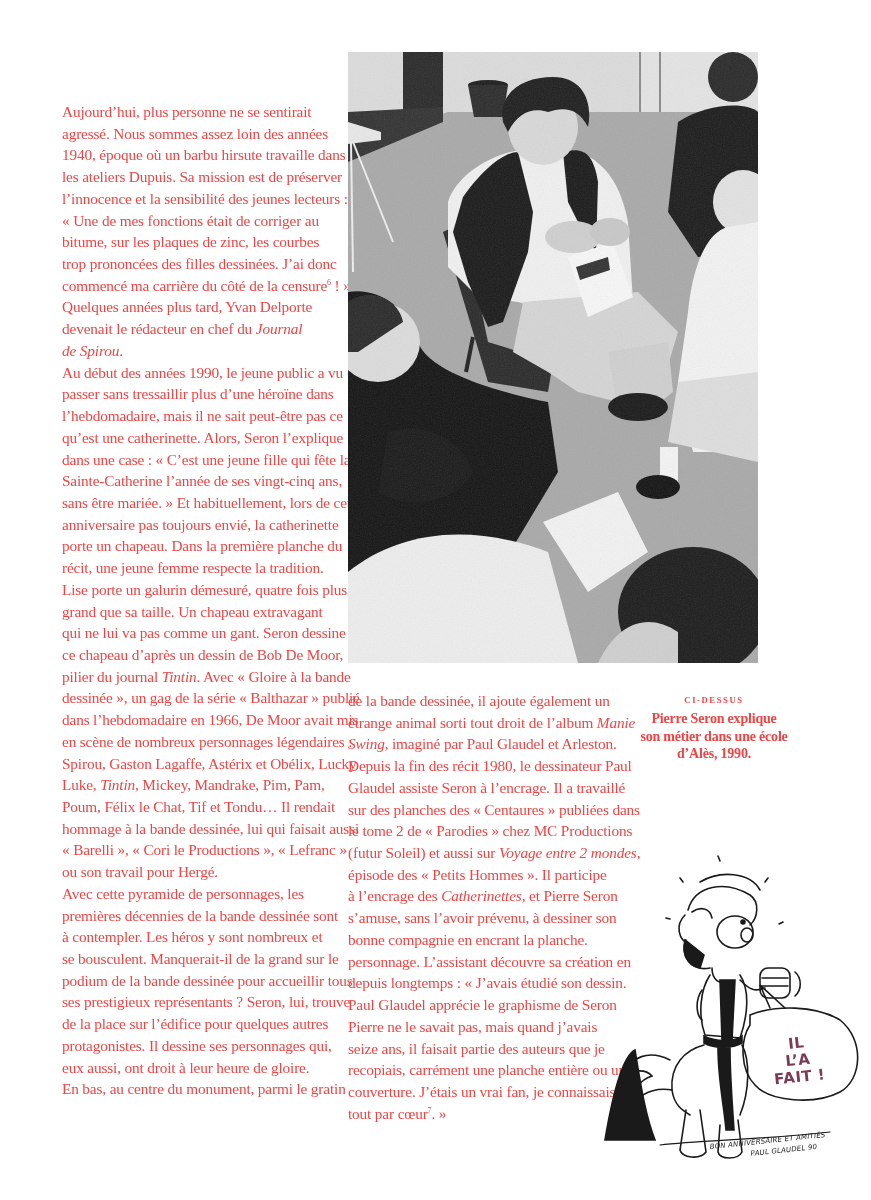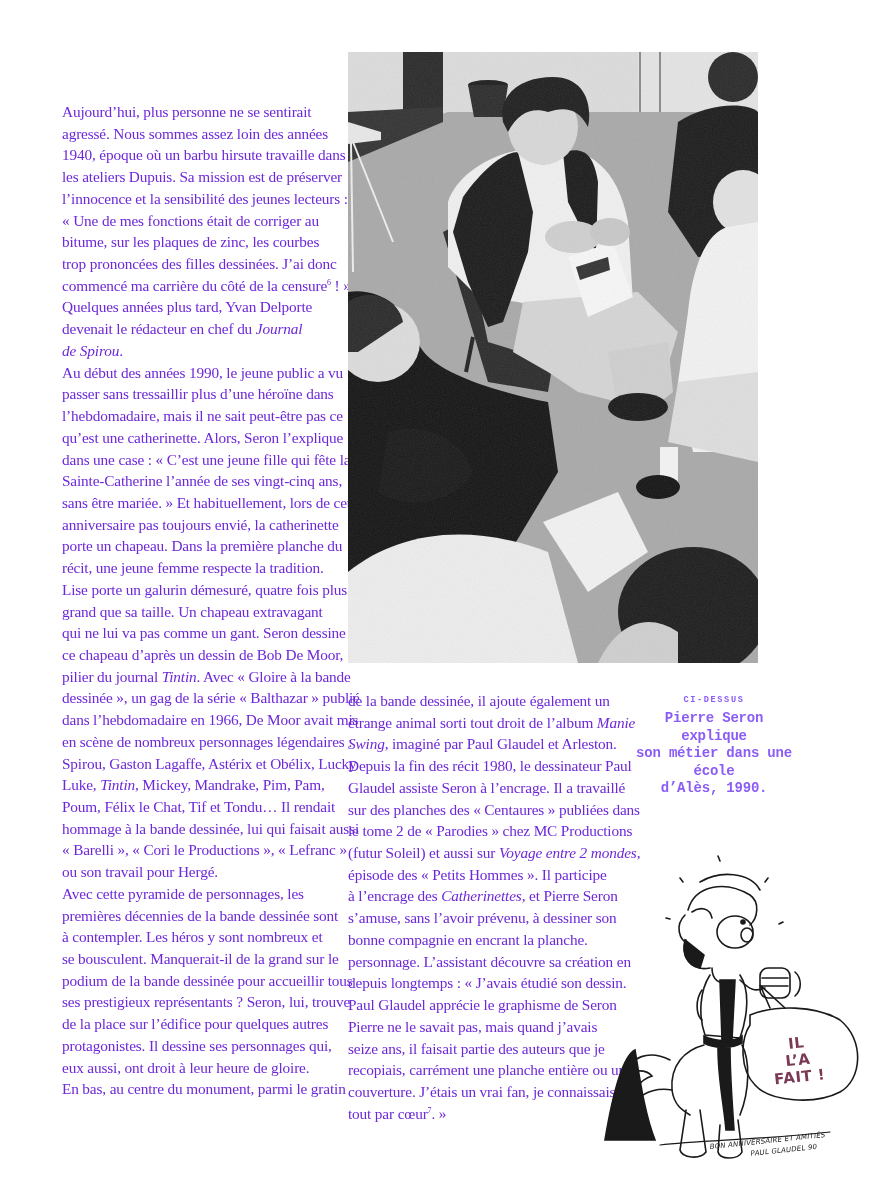--- a/index.html
+++ b/index.html
@@ -1,31 +1,31 @@
 <!DOCTYPE html>
 <html><head>
 <meta charset="utf-8">
 <style>
   html, body { margin: 0; padding: 0; }
   body { width: 871px; height: 1200px; background: #ffffff; position: relative; overflow: hidden;
          font-family: "DejaVu Serif", serif; color: #2a2a2a; }
   .col { position: absolute; font-family: "Liberation Serif", "DejaVu Serif", serif; font-size: 15.3px;
-         line-height: 21.72px; color: #6d28d9; letter-spacing: -0.15px; }
+         line-height: 21.72px; color: #ef4444; letter-spacing: -0.15px; }
   .col p { margin: 0; }
   .col .line { display: block; white-space: nowrap; }
   #col-left { left: 62px; top: 101px; width: 280px; }
   #col-mid { left: 348px; top: 690px; width: 280px; }
   i { font-style: italic; }
   sup { font-size: 8px; line-height: 0; vertical-align: 6px; }
 
   #photo { position: absolute; left: 348px; top: 52px; width: 410px; height: 611px; overflow: hidden; background: #9a9a9a; }
   #photo svg { display: block; }
 
   #caption { position: absolute; left: 628px; top: 693px; width: 172px; text-align: center;
-             font-family: Liberation Mono, monospace; color: #8b5cf6; }
+             font-family: Liberation Serif, serif; color: #ef4444; }
   #caption .kicker { font-size: 8.6px; letter-spacing: 1.6px; font-weight: bold; line-height: 14px; margin-bottom: 3px; }
   #caption .text { font-size: 14px; font-weight: bold; line-height: 17.5px; letter-spacing: -0.2px; }
 
   #illustration { position: absolute; left: 600px; top: 840px; width: 271px; height: 340px; }
   #bubble-text { position: absolute; left: 158px; top: 195px; width: 80px; text-align: center;
                  font-family: "DejaVu Sans", sans-serif; font-weight: bold; color: #7a3a55; font-size: 15px;
                  line-height: 17px; transform: rotate(-6deg); letter-spacing: 0.5px; }
   #dedication { position: absolute; left: 110px; top: 296px; font-family: "DejaVu Sans", sans-serif; font-size: 7px;
                 color: #222; transform: rotate(-6deg); letter-spacing: 0.2px; line-height: 11px; font-style: italic; }
 </style>

